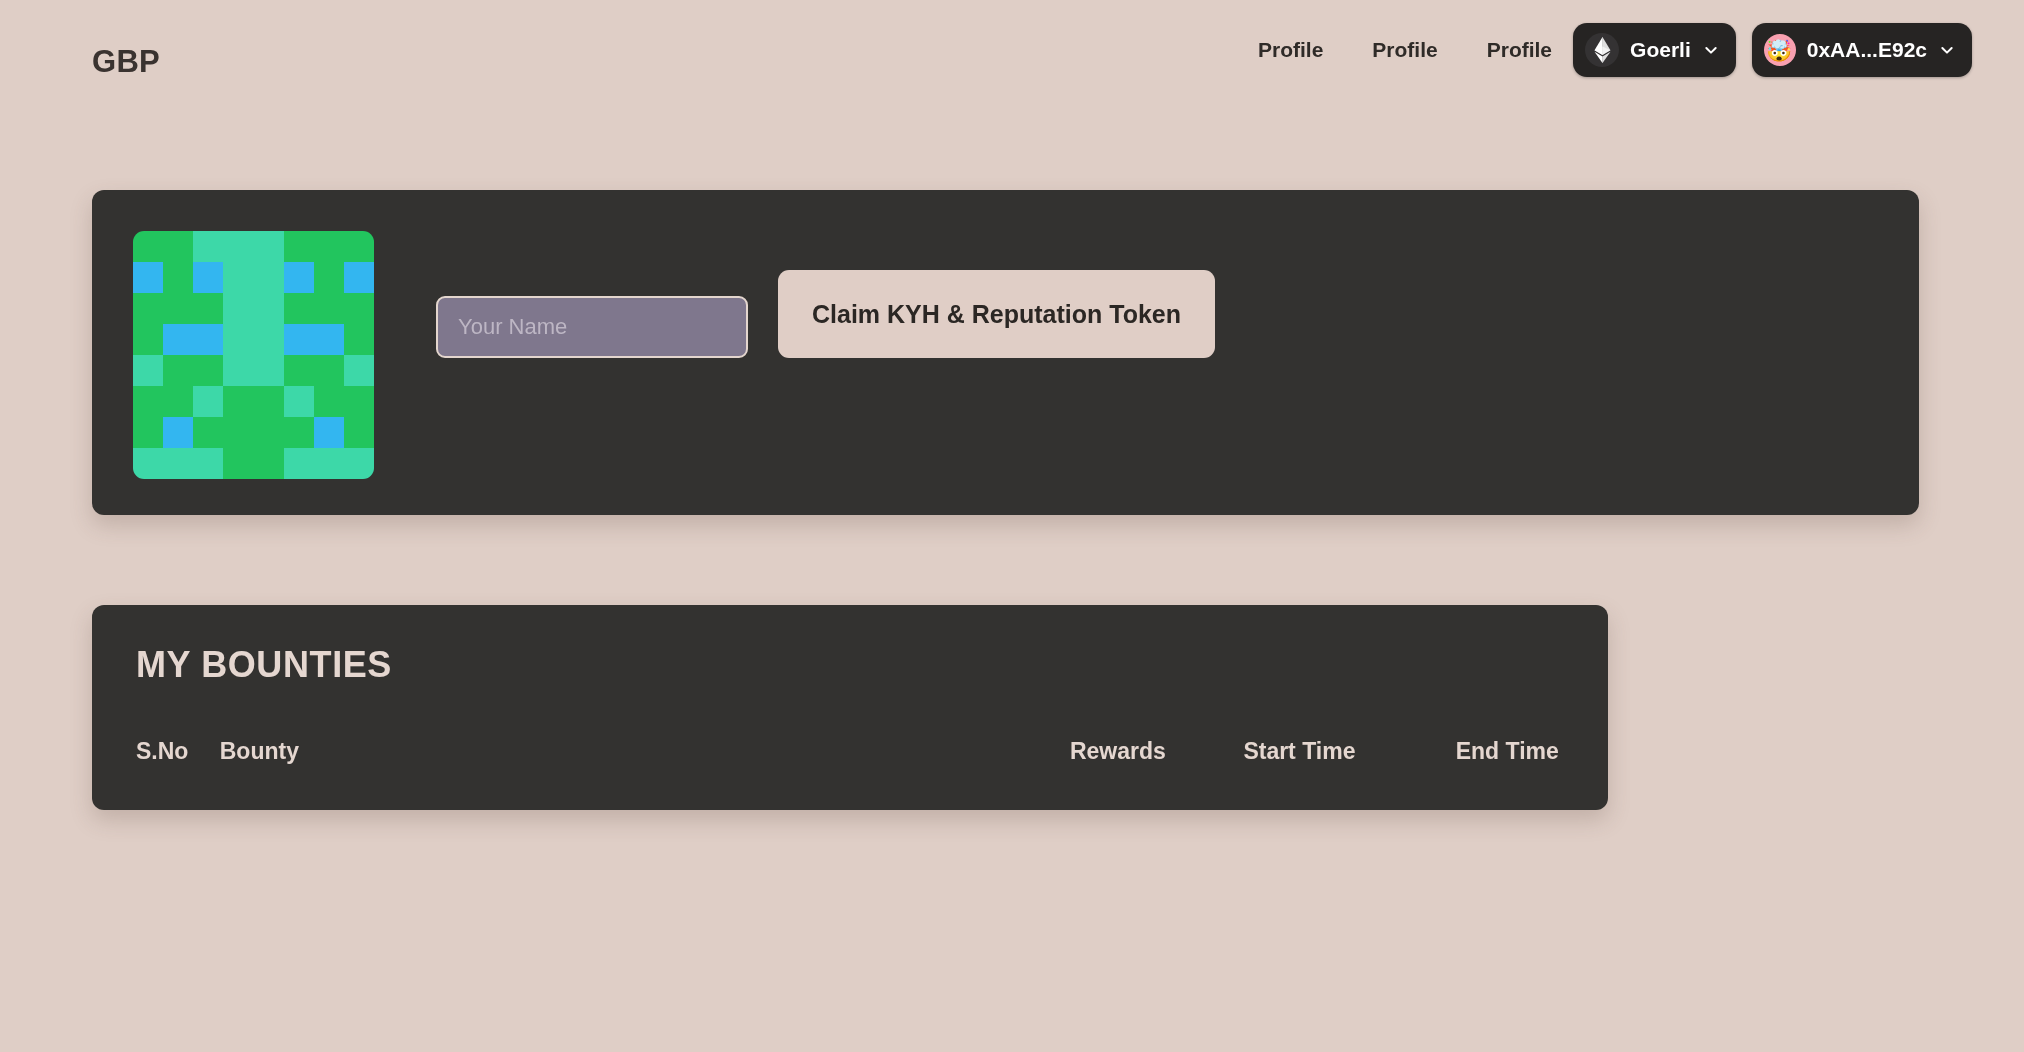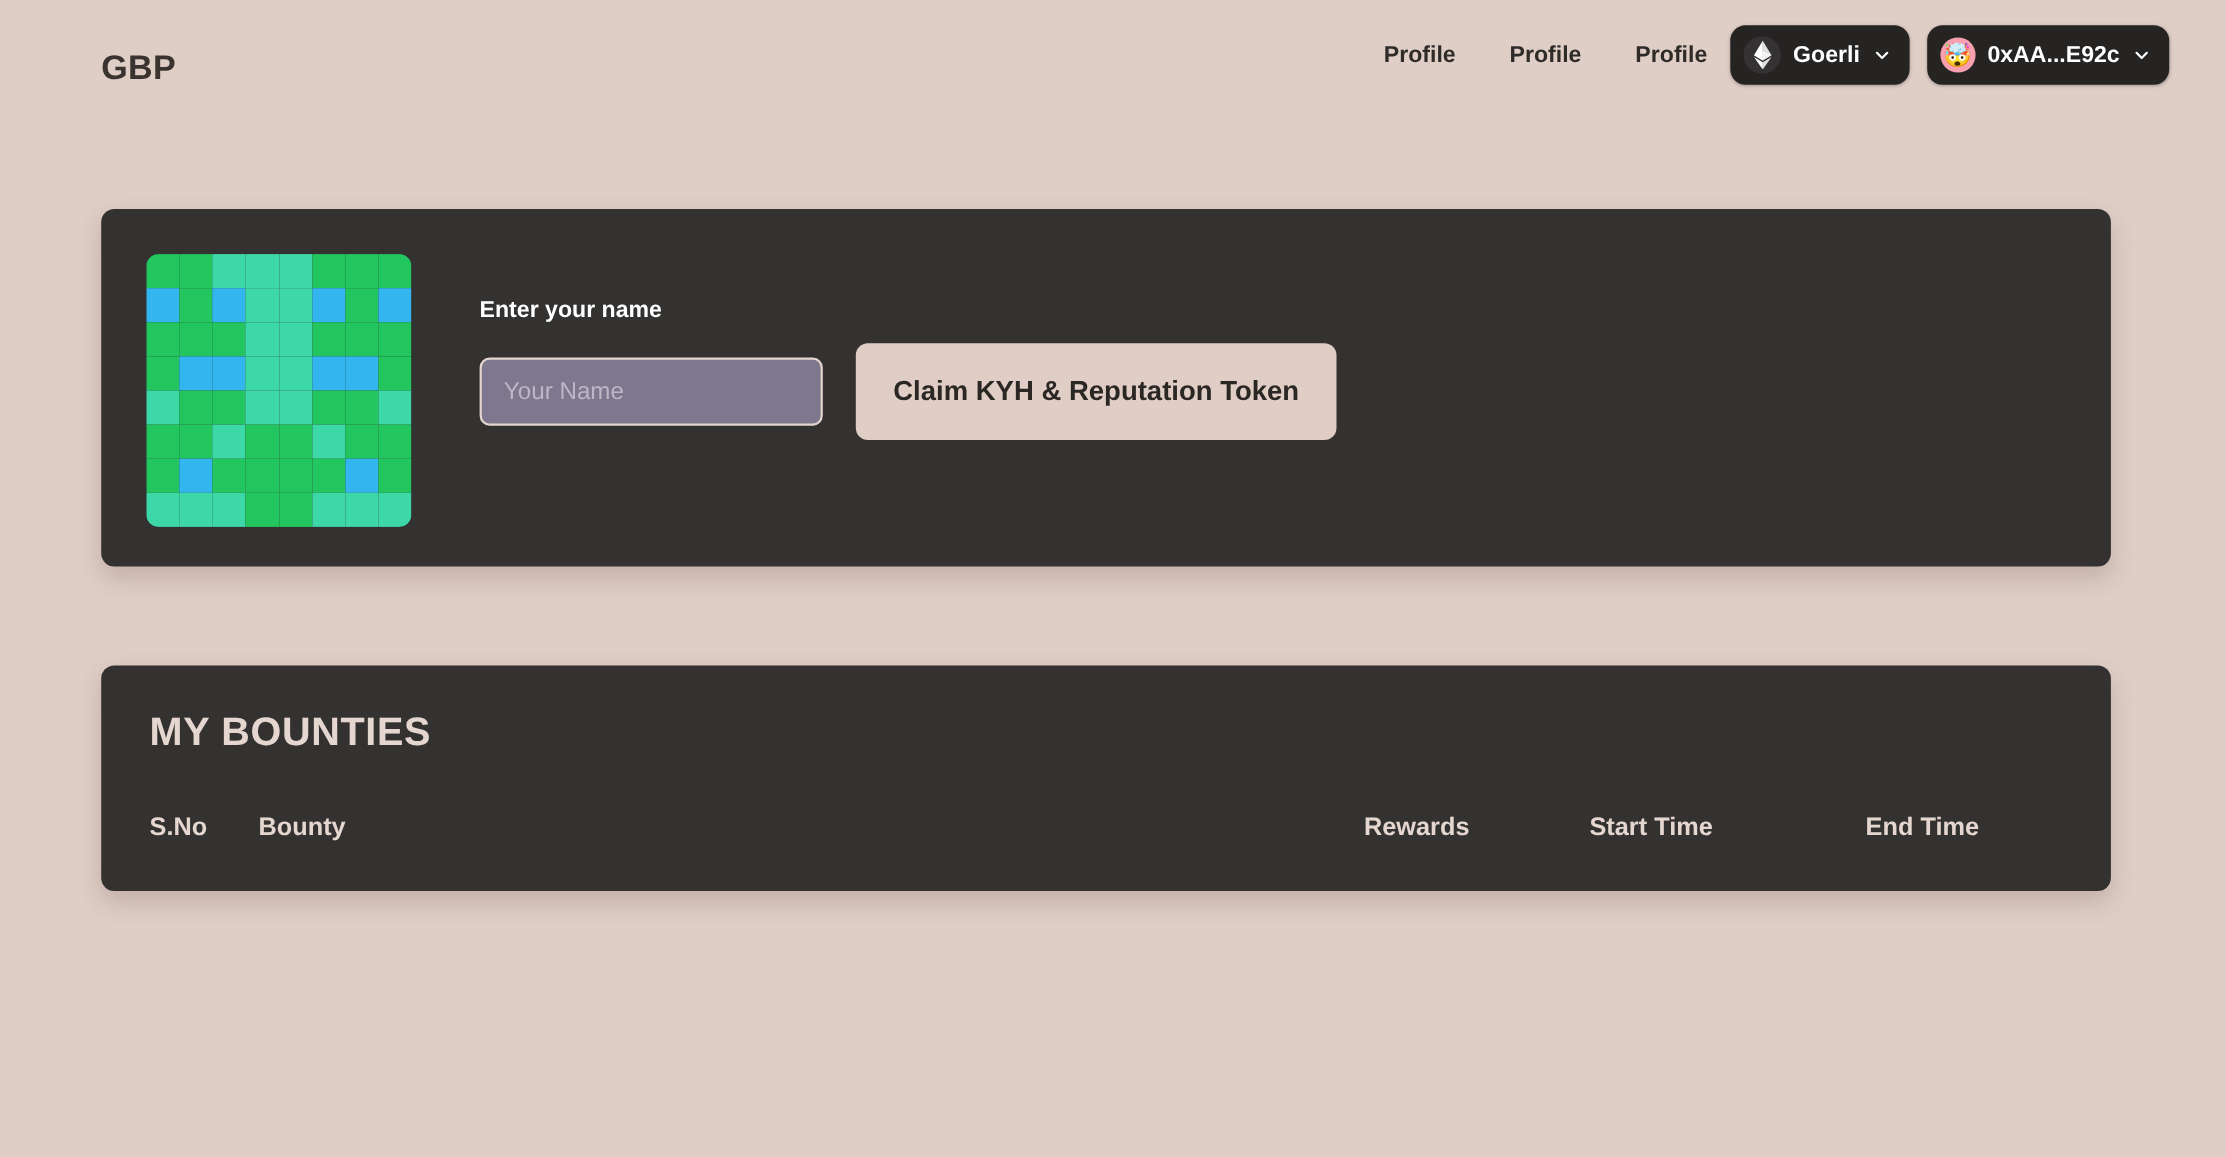--- a/index.html
+++ b/index.html
@@ -155,21 +155,21 @@
 
   .field-label {
     font-size: 21px;
     font-weight: bold;
     color: #ffffff;
     margin-bottom: 18px;
   }
 
   .form-row {
     display: flex;
-    align-items: center;
+    align-items: flex-end;
     gap: 30px;
   }
 
   .name-input {
     width: 312px;
     height: 62px;
     background: #7f778d;
     border: 2px solid #e4d6ce;
     border-radius: 9px;
     padding: 0 20px;
@@ -191,21 +191,21 @@
     font-weight: bold;
     color: #2b2724;
     cursor: pointer;
     white-space: nowrap;
   }
 
   
   #bounties-card {
     left: 92px;
     top: 605px;
-    width: 1827px;
+    width: 1516px;
     height: 205px;
     padding: 39px 0 0 44px;
   }
 
   .section-title {
     font-size: 36px;
     font-weight: bold;
     letter-spacing: 0.6px;
     color: #e5d7d0;
   }
@@ -338,21 +338,20 @@
         <i style="background: rgb(61, 216, 168);"></i>
         <i style="background: rgb(61, 216, 168);"></i>
         <i style="background: rgb(34, 197, 94);"></i>
         <i style="background: rgb(34, 197, 94);"></i>
         <i style="background: rgb(61, 216, 168);"></i>
         <i style="background: rgb(61, 216, 168);"></i>
         <i style="background: rgb(61, 216, 168);"></i>
       </div>
 
     <div class="form-area">
-      <div class="field-label">Enter your name</div>
       <div class="form-row">
         <input class="name-input" type="text" placeholder="Your Name" style="">
         <button class="claim-btn">Claim KYH &amp; Reputation Token</button>
       </div>
     </div>
   </div>
 
   <div class="card" id="bounties-card">
 
     <div class="section-title">MY BOUNTIES</div>

